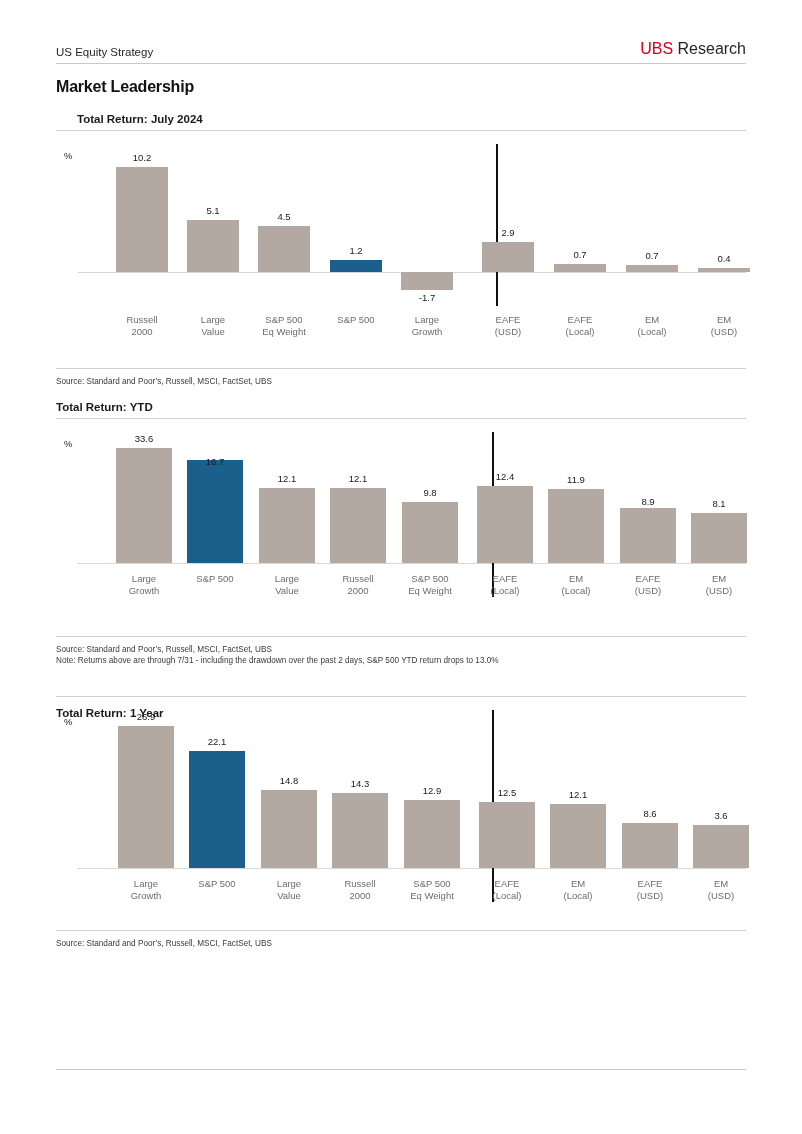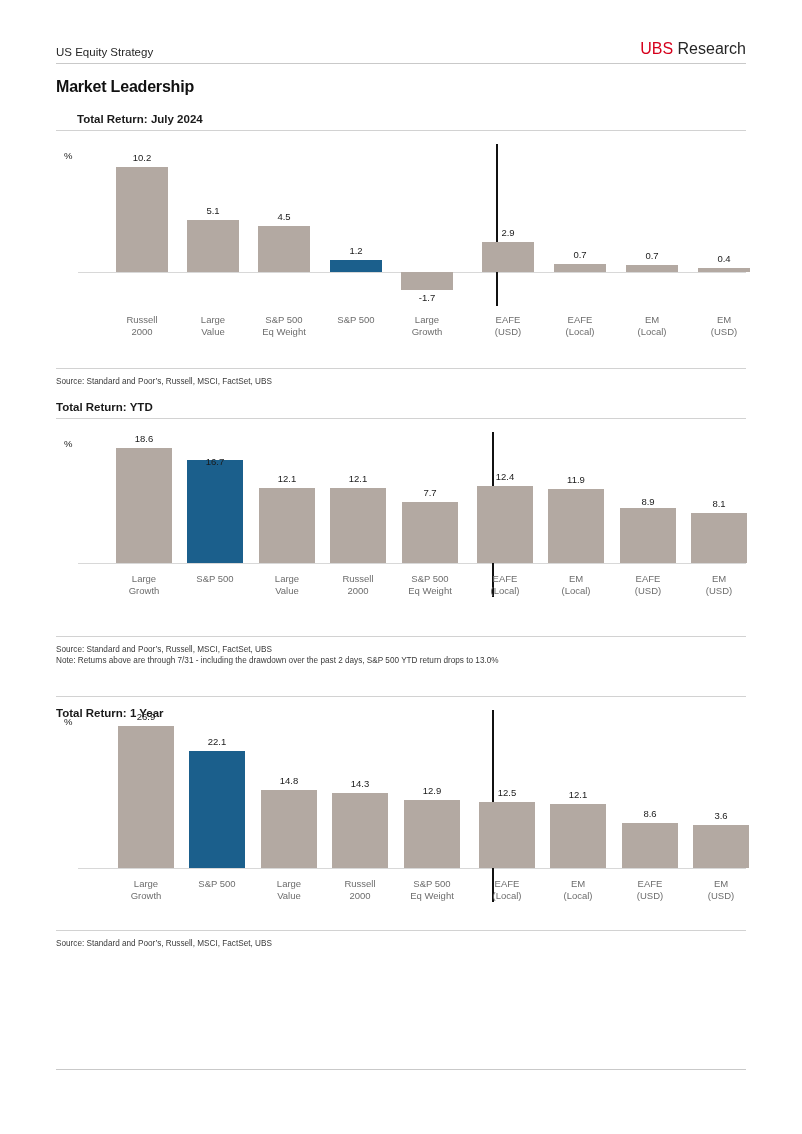--- a/index.html
+++ b/index.html
@@ -202,21 +202,21 @@
       <div class="source" style="top: 376px;">
         <div>Source: Standard and Poor’s, Russell, MSCI, FactSet, UBS</div>
       </div>
       <div class="section-title" style="top: 401px; left: 56px;">Total Return: YTD</div>
       <div class="section-rule" style="top: 418px;"></div>
       <div class="chart" style="top: 428px; height: 185px;">
         <div class="pct-label" style="top: 10px;">%</div>
         <div class="zero-line" style="top: 135px;"></div>
         <div class="divider" style="left: 436px; top: 4px; height: 165px;"></div>
         <div class="bar" style="left: 60px; width: 56px; height: 115px; top: 20px;"></div>
-        <div class="bar-val" style="left: 48px; width: 80px; top: 5px;">18.6</div>
+        <div class="bar-val" style="left: 48px; width: 80px; top: 5px;">33.6</div>
         <div class="bar-cat" style="left: 42px; width: 92px; top: 145px;">
           <div>Large</div>
           <div>Growth</div>
         </div>
         <div class="bar hl" style="left: 131px; width: 56px; height: 103.253px; top: 31.7473px;"></div>
         <div class="bar-val" style="left: 119px; width: 80px; top: 16.7473px; margin-top: 11px;">16.7</div>
         <div class="bar-cat" style="left: 113px; width: 92px; top: 145px;">
           <div>S&amp;P 500</div>
         </div>
         <div class="bar" style="left: 203px; width: 56px; height: 74.8118px; top: 60.1882px;"></div>
@@ -225,21 +225,21 @@
           <div>Large</div>
           <div>Value</div>
         </div>
         <div class="bar" style="left: 274px; width: 56px; height: 74.8118px; top: 60.1882px;"></div>
         <div class="bar-val" style="left: 262px; width: 80px; top: 45.1882px;">12.1</div>
         <div class="bar-cat" style="left: 256px; width: 92px; top: 145px;">
           <div>Russell</div>
           <div>2000</div>
         </div>
         <div class="bar" style="left: 346px; width: 56px; height: 60.5914px; top: 74.4086px;"></div>
-        <div class="bar-val" style="left: 334px; width: 80px; top: 59.4086px;">7.7</div>
+        <div class="bar-val" style="left: 334px; width: 80px; top: 59.4086px;">9.8</div>
         <div class="bar-cat" style="left: 328px; width: 92px; top: 145px;">
           <div>S&amp;P 500</div>
           <div>Eq Weight</div>
         </div>
         <div class="bar" style="left: 421px; width: 56px; height: 76.6667px; top: 58.3333px;"></div>
         <div class="bar-val" style="left: 409px; width: 80px; top: 43.3333px;">12.4</div>
         <div class="bar-cat" style="left: 403px; width: 92px; top: 145px;">
           <div>EAFE</div>
           <div>(Local)</div>
         </div>

